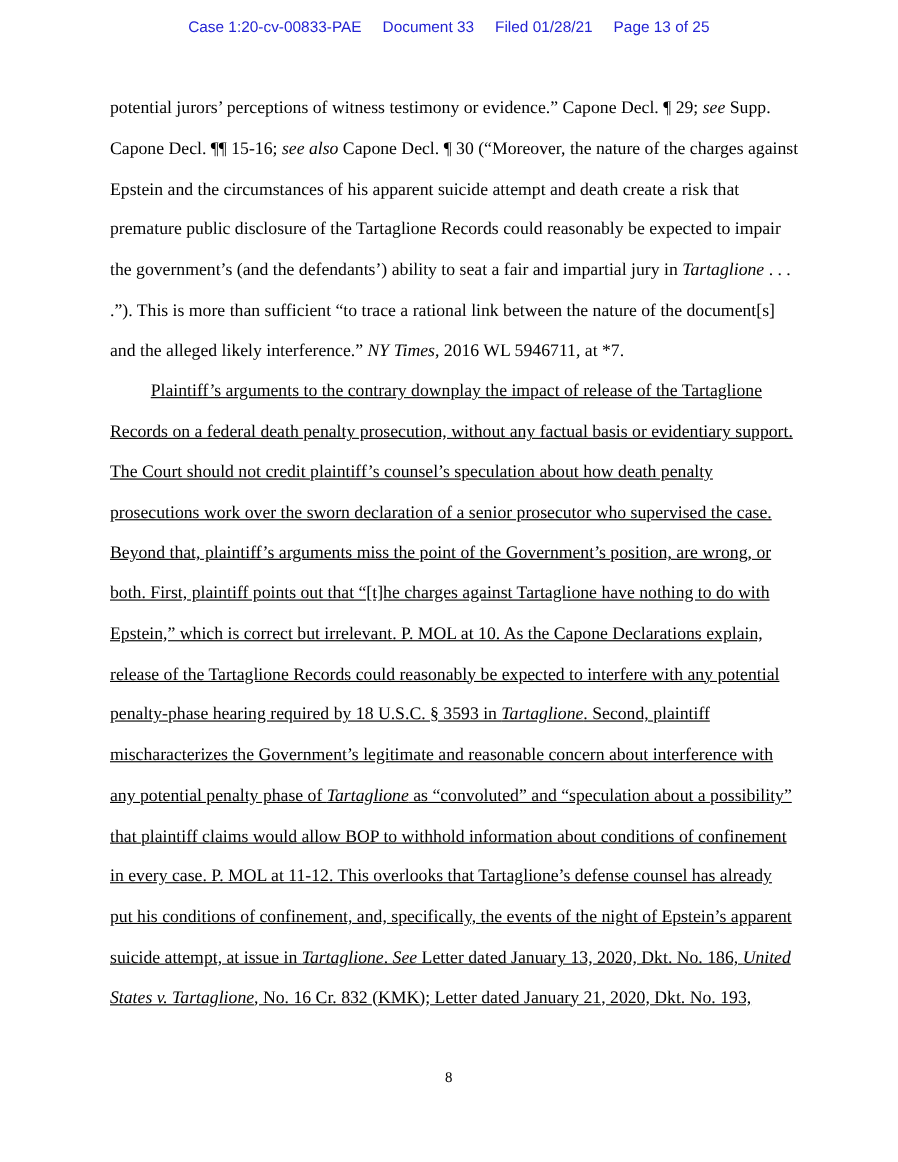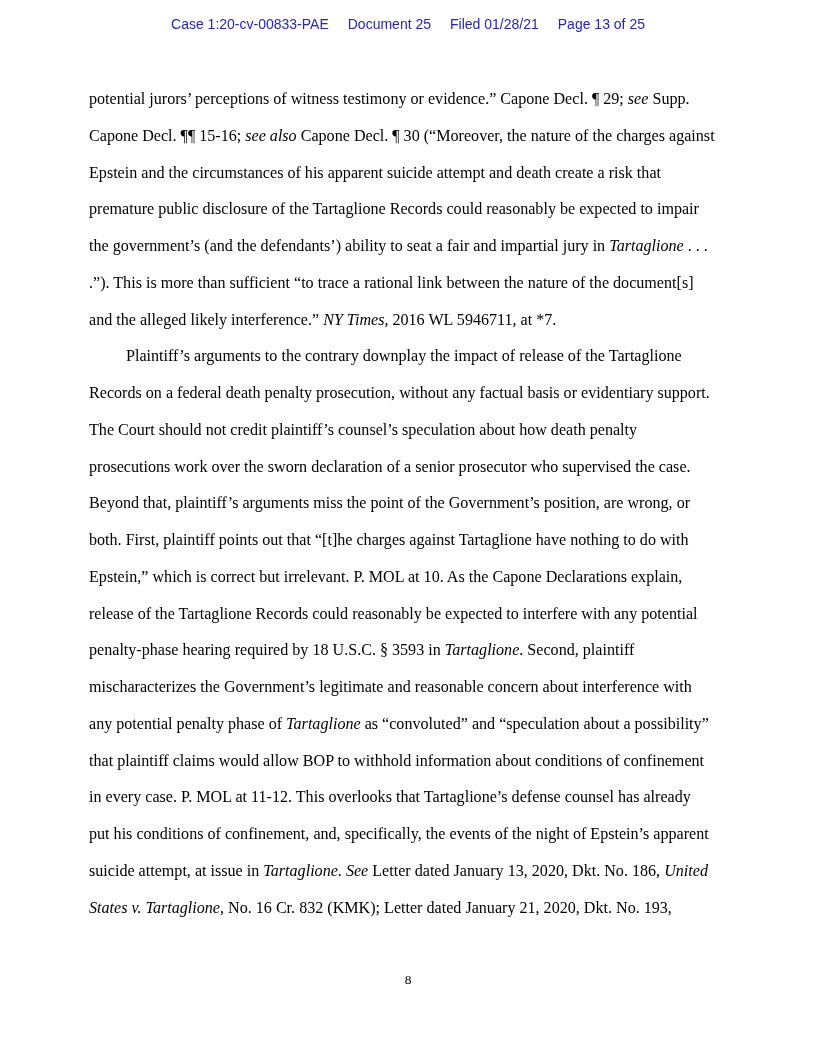--- a/index.html
+++ b/index.html
@@ -27,32 +27,33 @@
     justify-content: center;
     gap: 19px;
     font-family: "Liberation Sans", sans-serif;
     font-size: 14px;
     color: #2323d3;
     white-space: nowrap;
   }
   .body-text {
     position: absolute;
     top: 81px;
-    left: 89px;
+    left: 100px;
     width: 626px;
     font-size: 16.1px;
     line-height: 36.75px;
     text-align: left;
   }
   .body-text p {
     margin: 0;
     padding: 0;
   }
   .body-text p.indent {
     text-indent: 37px;
+    text-decoration: underline;
   }
   .italic {
     font-style: italic;
   }
   .page-number {
     position: absolute;
     top: 972px;
     left: 0;
     right: 0;
     text-align: center;
@@ -60,21 +61,21 @@
     font-family: "Liberation Serif", serif;
   }
 </style>
 </head>
 <body>
 
 <div class="page">
 
   <div class="court-header">
     <span>Case 1:20-cv-00833-PAE</span>
-    <span>Document 25</span>
+    <span>Document 33</span>
     <span>Filed 01/28/21</span>
     <span>Page 13 of 25</span>
   </div>
 
   <div class="body-text">
       <p class=""><span>potential jurors’ perceptions of witness testimony or evidence.” Capone Decl. ¶ 29; </span><span class="italic">see</span><span> Supp. Capone Decl. ¶¶ 15-16; </span><span class="italic">see also</span><span> Capone Decl. ¶ 30 (“Moreover, the nature of the charges against Epstein and the circumstances of his apparent suicide attempt and death create a risk that premature public disclosure of the Tartaglione Records could reasonably be expected to impair the government’s (and the defendants’) ability to seat a fair and impartial jury in </span><span class="italic">Tartaglione</span><span> . . . .”). This is more than sufficient “to trace a rational link between the nature of the document[s] and the alleged likely interference.” </span><span class="italic">NY Times</span><span>, 2016 WL 5946711, at *7.</span></p>
       <p class="indent"><span>Plaintiff’s arguments to the contrary downplay the impact of release of the Tartaglione Records on a federal death penalty prosecution, without any factual basis or evidentiary support. The Court should not credit plaintiff’s counsel’s speculation about how death penalty prosecutions work over the sworn declaration of a senior prosecutor who supervised the case. Beyond that, plaintiff’s arguments miss the point of the Government’s position, are wrong, or both. First, plaintiff points out that “[t]he charges against Tartaglione have nothing to do with Epstein,” which is correct but irrelevant. P. MOL at 10. As the Capone Declarations explain, release of the Tartaglione Records could reasonably be expected to interfere with any potential penalty-phase hearing required by 18 U.S.C. § 3593 in </span><span class="italic">Tartaglione</span><span>. Second, plaintiff mischaracterizes the Government’s legitimate and reasonable concern about interference with any potential penalty phase of </span><span class="italic">Tartaglione</span><span> as “convoluted” and “speculation about a possibility” that plaintiff claims would allow BOP to withhold information about conditions of confinement in every case. P. MOL at 11-12. This overlooks that Tartaglione’s defense counsel has already put his conditions of confinement, and, specifically, the events of the night of Epstein’s apparent suicide attempt, at issue in </span><span class="italic">Tartaglione</span><span>. </span><span class="italic">See</span><span> Letter dated January 13, 2020, Dkt. No. 186, </span><span class="italic">United States v. Tartaglione</span><span>, No. 16 Cr. 832 (KMK); Letter dated January 21, 2020, Dkt. No. 193,</span></p>
     </div>
 
   <div class="page-number">8</div>

